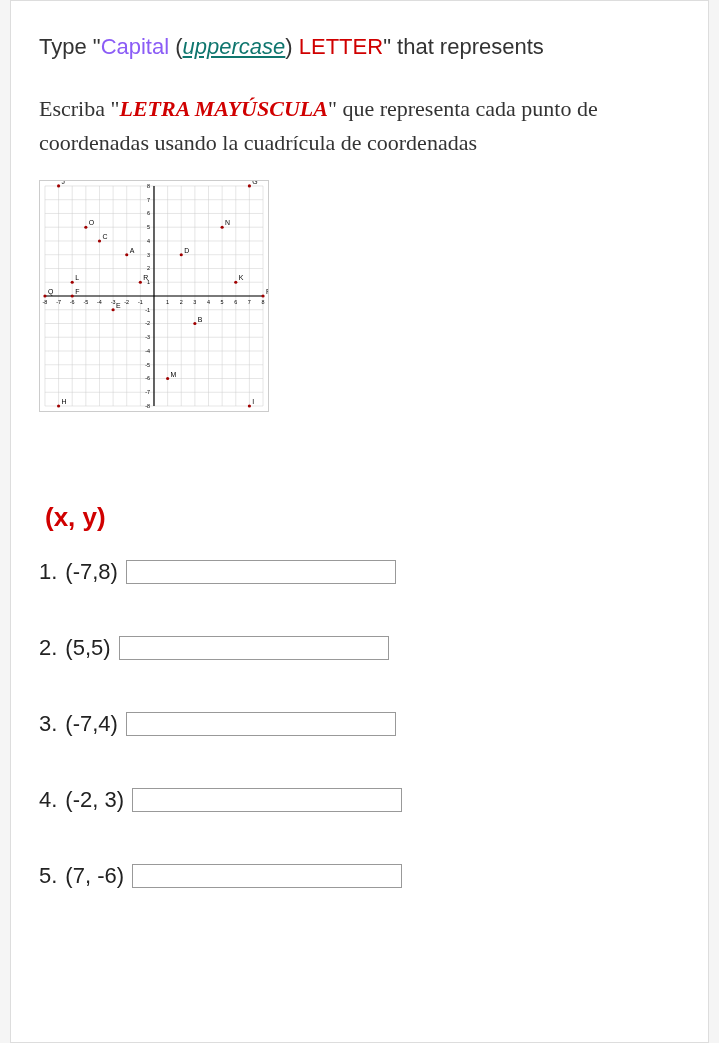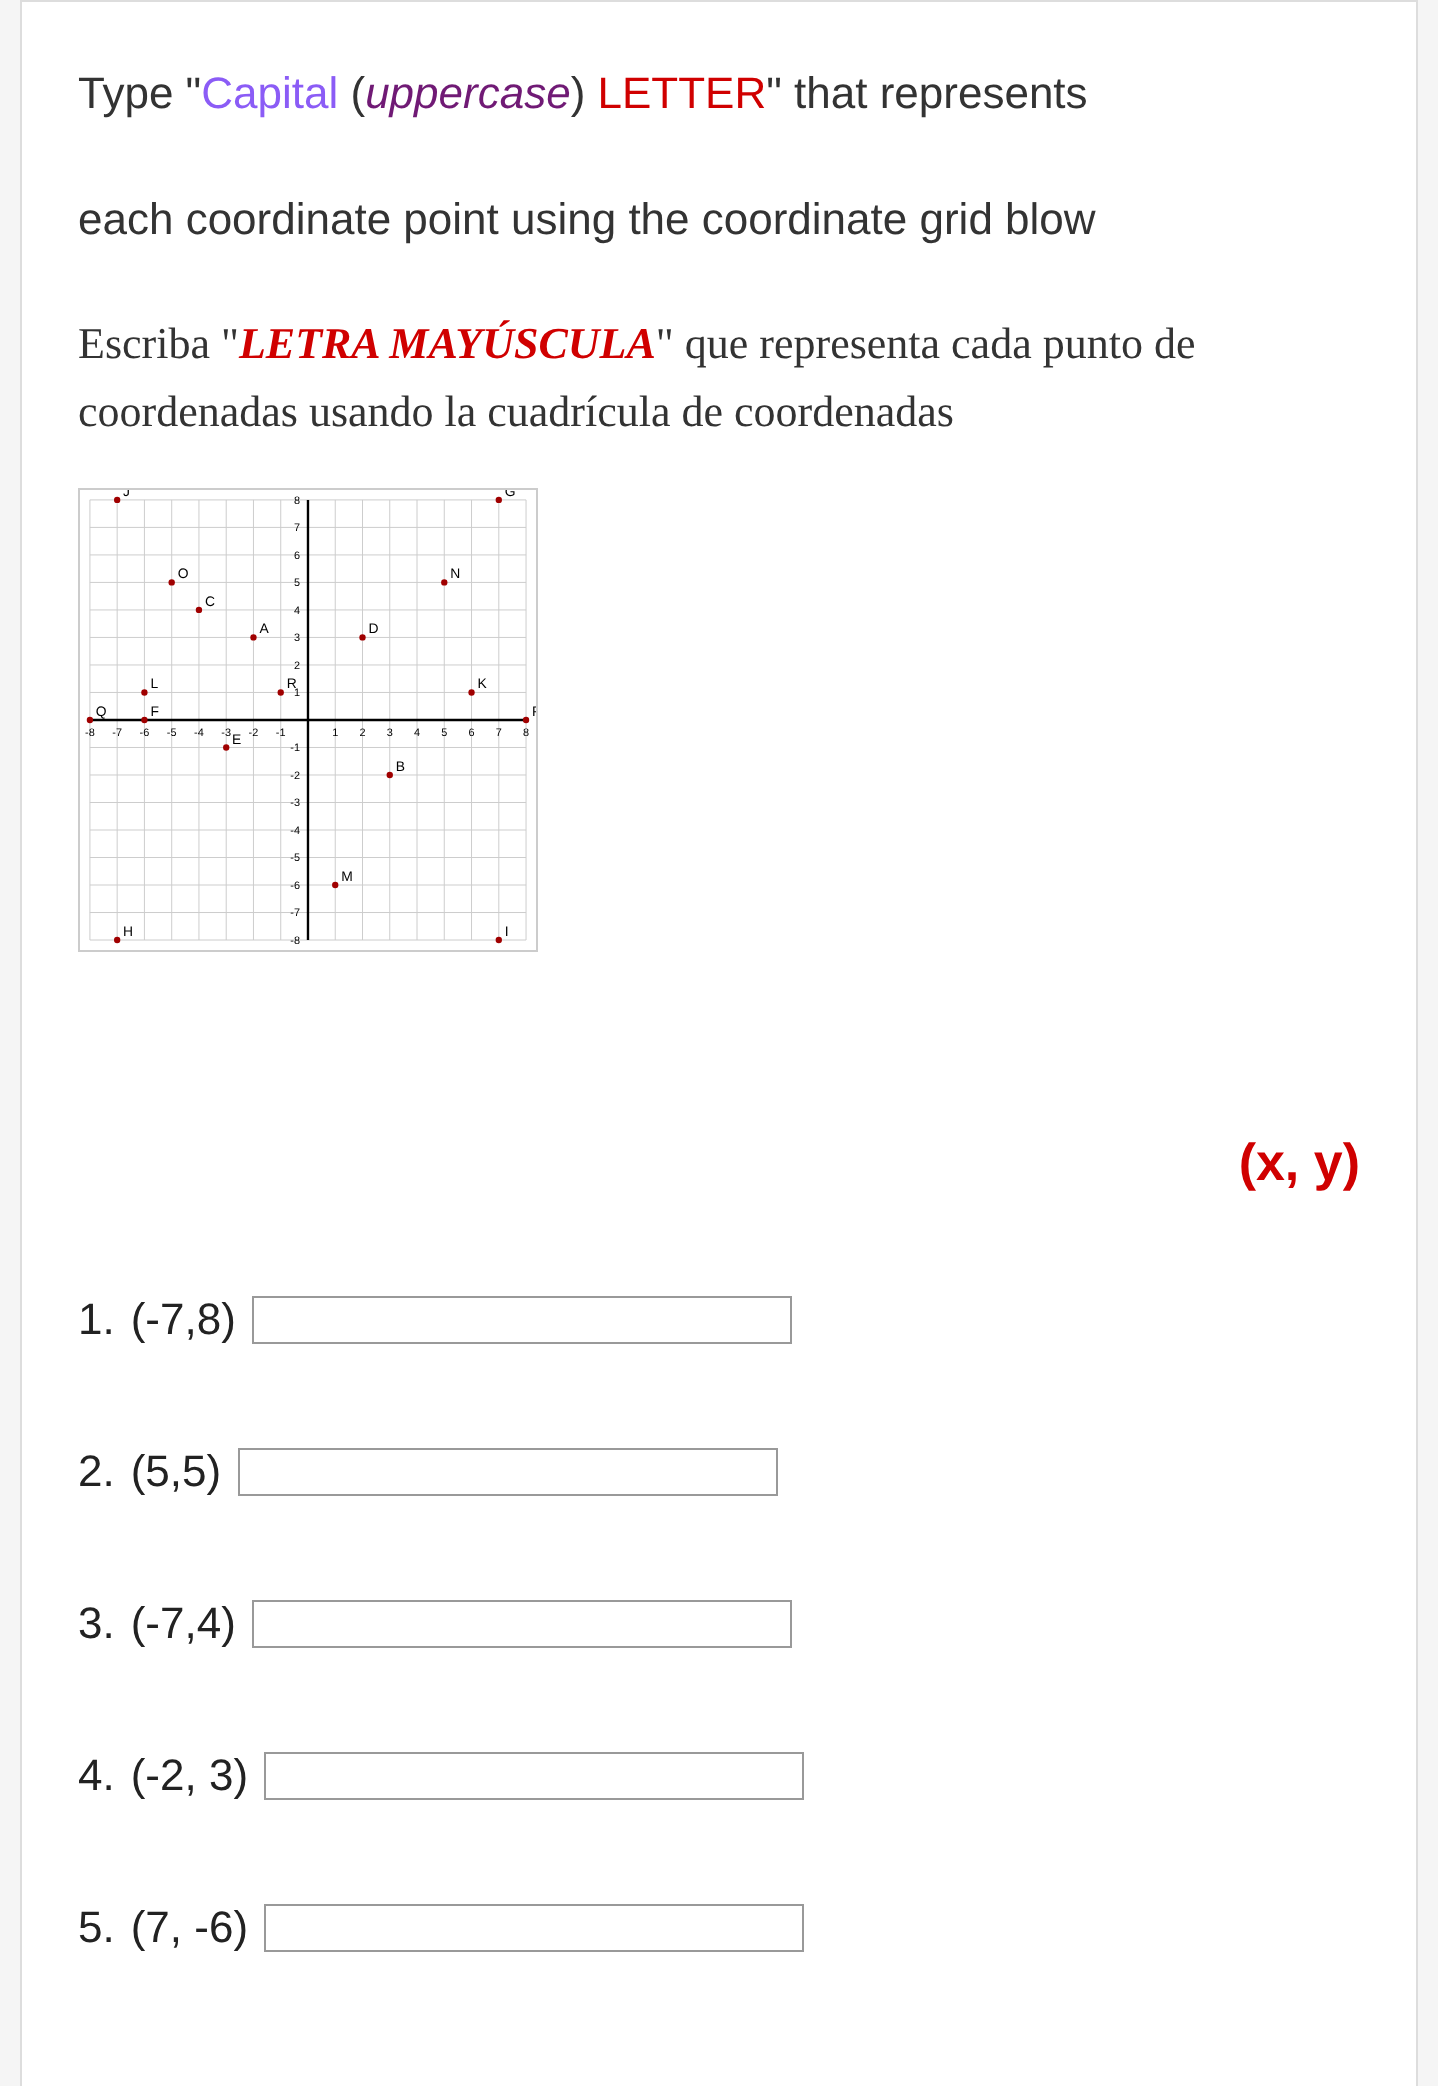--- a/index.html
+++ b/index.html
@@ -16,21 +16,21 @@
     padding: 28px 28px 40px 28px;
     min-height: 1043px;
   }
   .instr-en {
     font-size: 22px;
     color: #333;
     line-height: 1.6;
     margin-bottom: 28px;
   }
   .instr-en .red-bold { color: #8b5cf6; font-weight: 400; }
-  .instr-en .red-ital { color: #701a75; font-style: italic; }
+  .instr-en .red-ital { color: #0f766e; font-style: italic; text-decoration: underline; }
   .instr-en .red-caps { color: #d00000; font-weight: 400; }
   .instr-en .line2 { margin-top: 28px; }
   .instr-es {
     font-family: Georgia, 'Times New Roman', serif;
     font-size: 22px;
     color: #333;
     line-height: 1.55;
     margin-bottom: 20px;
   }
   .instr-es .red-serif { color: #d00000; font-weight: 700; font-style: italic; }
@@ -41,22 +41,21 @@
     position: relative;
     background: #fff;
     margin-bottom: 90px;
   }
   .grid-svg { position: absolute; inset: 0; }
   .xy-label {
     font-family: Arial, sans-serif;
     font-size: 26px;
     font-weight: 700;
     color: #d00000;
-    margin: 18px 0 50px 6px;
-    text-align: right;
+    margin: 18px 0 26px 6px;
   }
   .question {
     font-size: 22px;
     color: #222;
     margin: 0 0 50px 0;
     display: flex;
     align-items: center;
     gap: 8px;
   }
   .question input[type=text] {
@@ -67,21 +66,20 @@
     padding: 2px 4px;
   }
 </style>
 </head>
 <body>
 
 <div class="card">
 
   <div class="instr-en">
     <span>Type "</span><span class="red-bold">Capital</span><span> (</span><span class="red-ital">uppercase</span><span>) </span><span class="red-caps">LETTER</span><span>" that represents</span>
-    <div class="line2">each coordinate point using the coordinate grid blow</div>
   </div>
 
   <div class="instr-es">
     <span>Escriba "</span><span class="red-serif">LETRA MAYÚSCULA</span><span>" que representa cada punto de coordenadas usando la cuadrícula de coordenadas</span>
   </div>
 
   <div class="grid-wrap">
     <svg class="grid-svg" viewBox="0 0 230 232">
         <line x1="5" y1="227" x2="5" y2="5" stroke="#ccc" stroke-width="0.5"></line>
         <line x1="18.75" y1="227" x2="18.75" y2="5" stroke="#ccc" stroke-width="0.5"></line>

